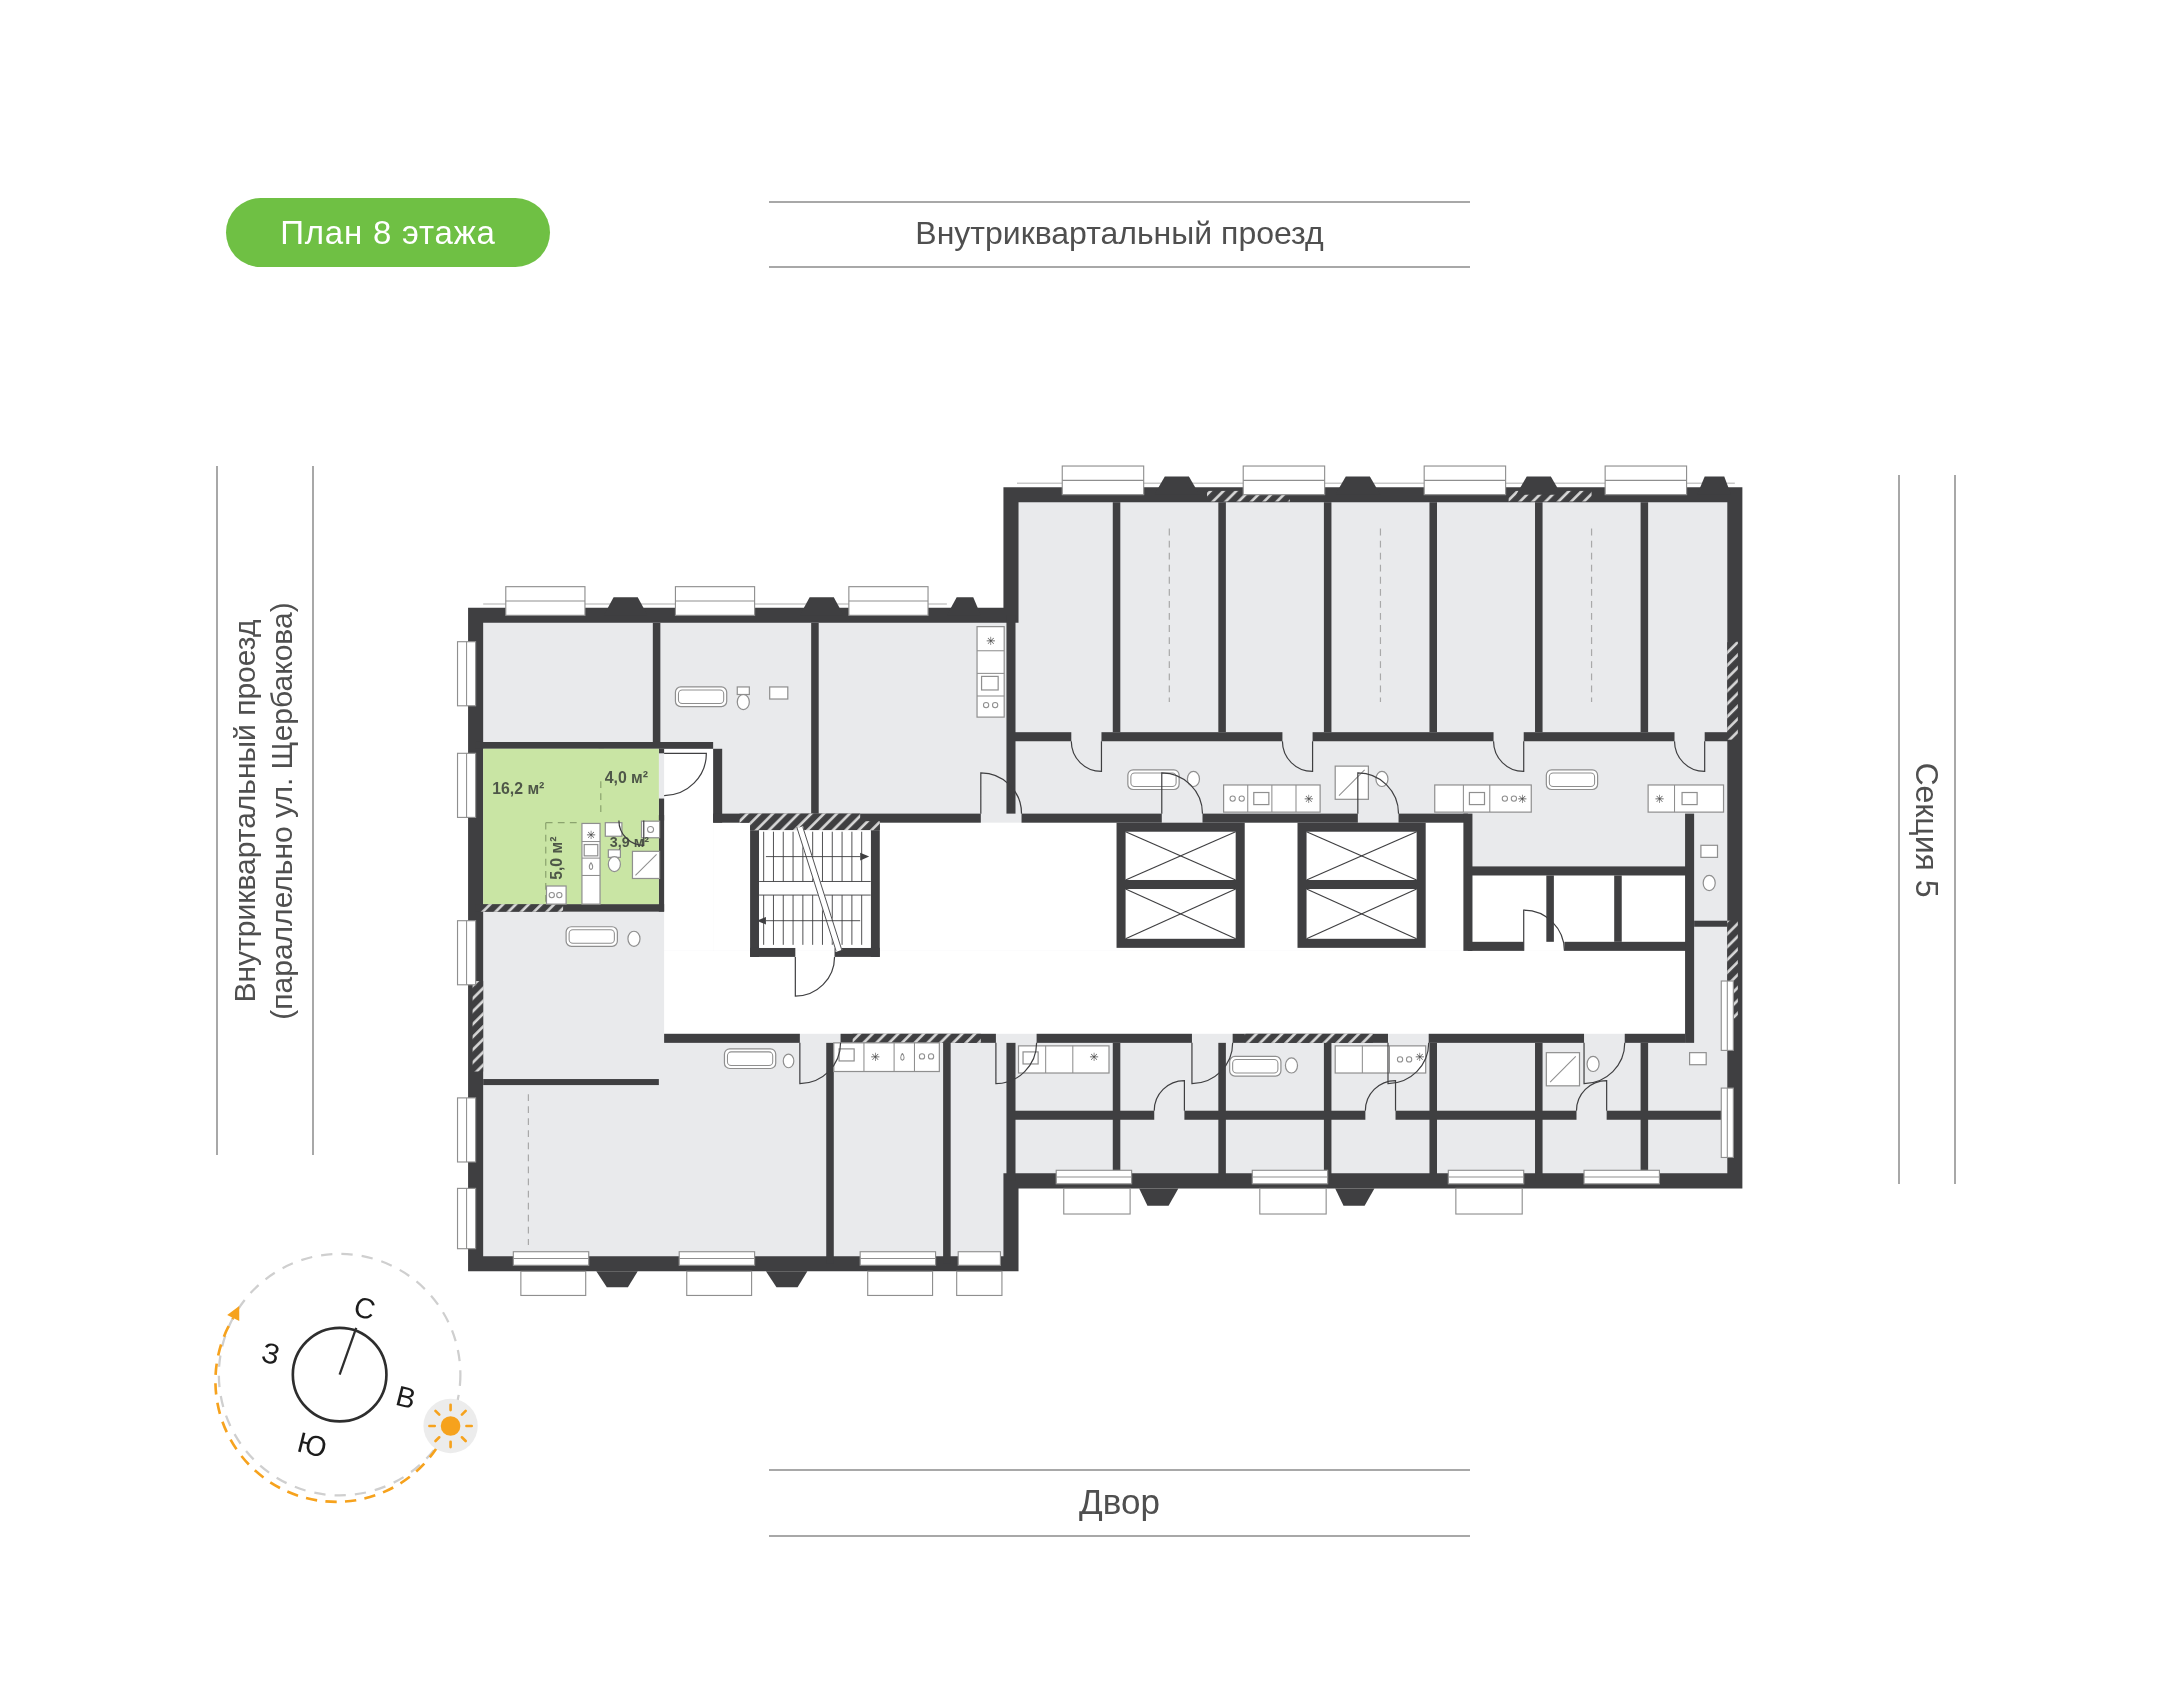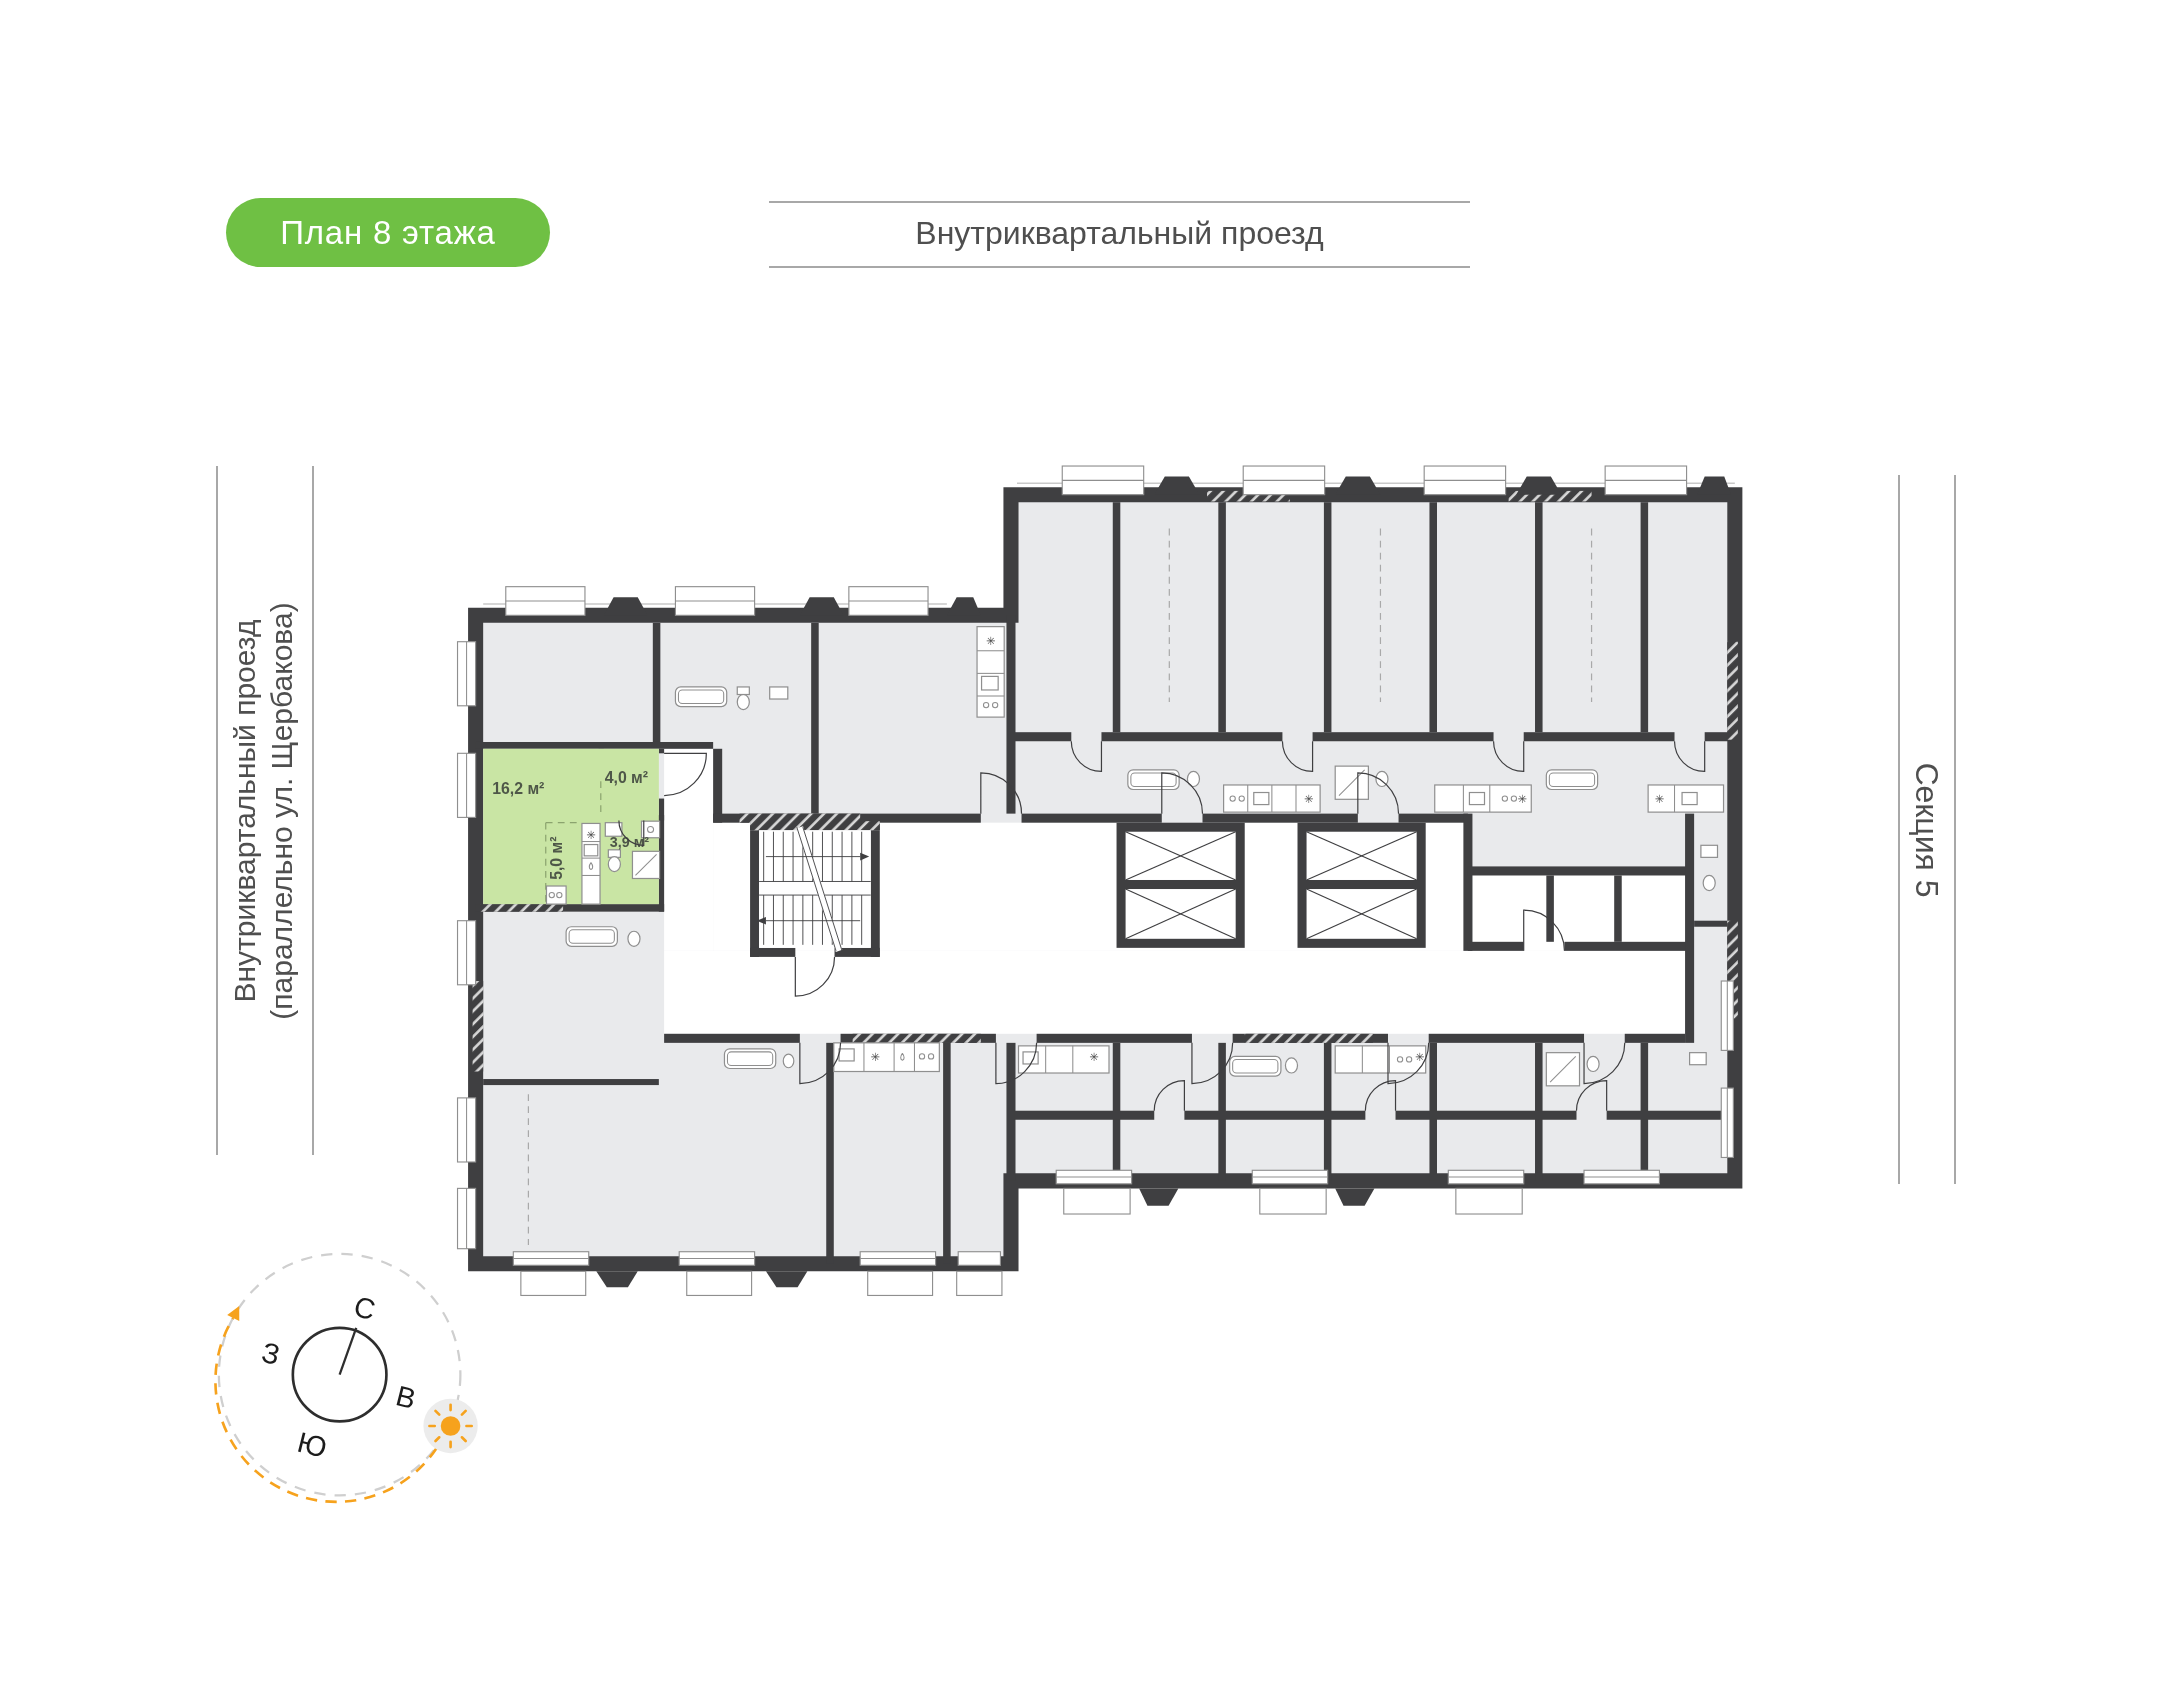--- a/index.html
+++ b/index.html
@@ -40,20 +40,23 @@
 <body>
 
 <div id="stage">
 
   <div class="badge">План 8 этажа</div>
 
   <div class="hroad top">
     <span>Внутриквартальный проезд</span>
   </div>
 
+  <div class="hroad bottom">
+    <span>Двор</span>
+  </div>
 
   <div class="vline" style="left:216px;top:466px;height:689px;"></div>
   <div class="vline" style="left:312px;top:466px;height:689px;"></div>
   <div class="vtext left">
     <div>Внутриквартальный проезд</div>
     <div>(параллельно ул. Щербакова)</div>
   </div>
 
   <div class="vline" style="left:1898px;top:475px;height:709px;"></div>
   <div class="vline" style="left:1954px;top:475px;height:709px;"></div>

